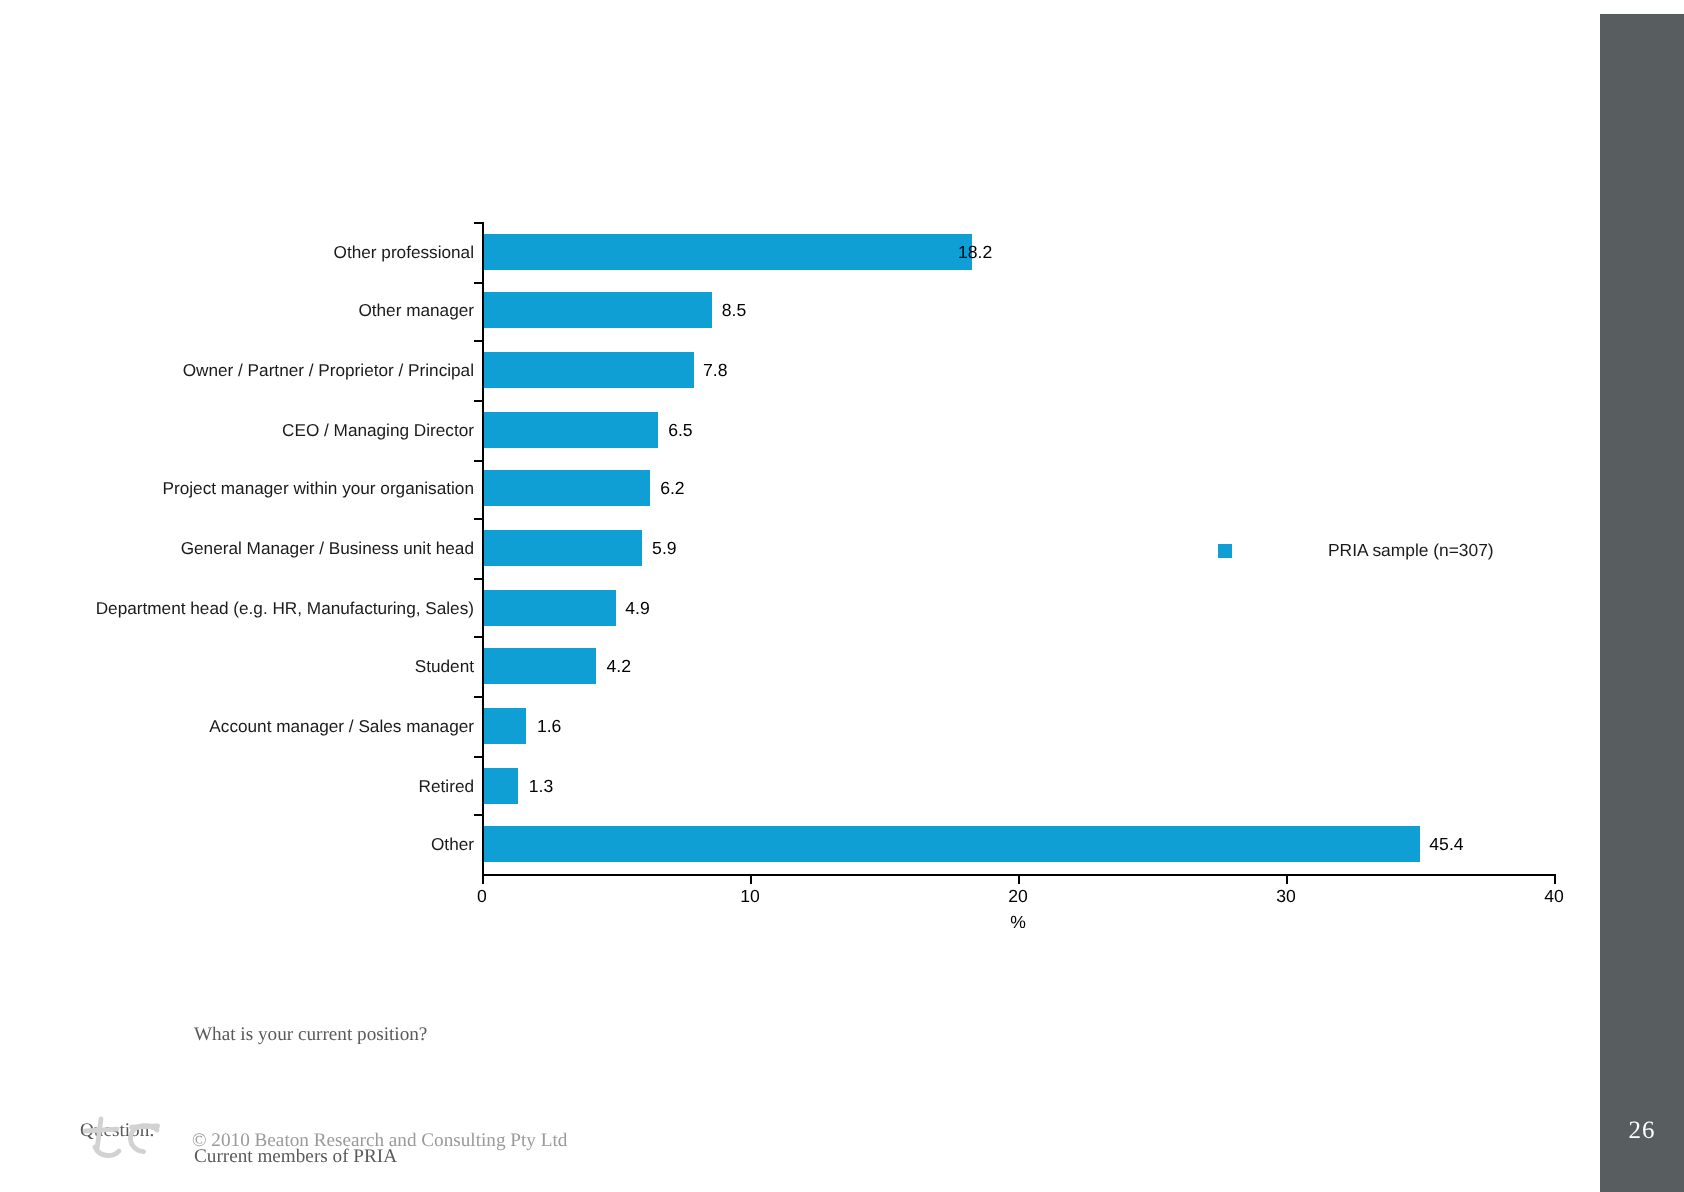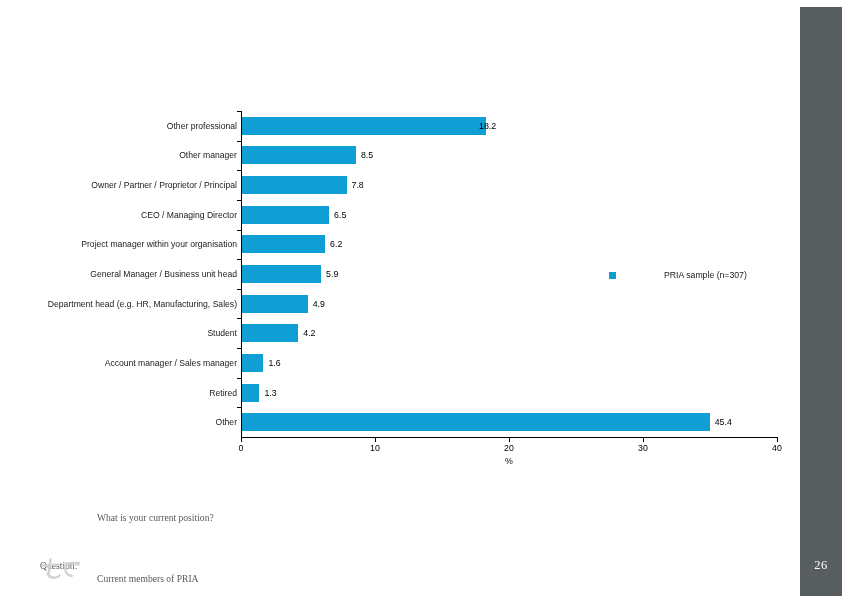--- a/index.html
+++ b/index.html
@@ -317,15 +317,16 @@
   <div id="copyright-line">
     <svg id="logo" viewBox="0 0 48 28">
       <g fill="none" stroke="#d2d2d2" stroke-width="2.4" stroke-linecap="round">
         <path d="M12.5 3.5 L10.5 18.5"></path>
         <path d="M4.5 9.5 L20.5 8.6"></path>
         <path d="M9.5 17.5 C11.5 22.5 18.5 23 21.5 19.5"></path>
         <path d="M40.5 9.0 C37.0 5.6 29.5 6.0 27.6 11.0 C26.2 15.2 29.0 19.4 33.8 19.8"></path>
         <path d="M27.8 7.6 L40.8 7.0"></path>
       </g>
     </svg>
+    <span id="copyright-text">© 2010 Beaton Research and Consulting Pty Ltd</span>
   </div>
 
 </div>
 
 </body></html>

